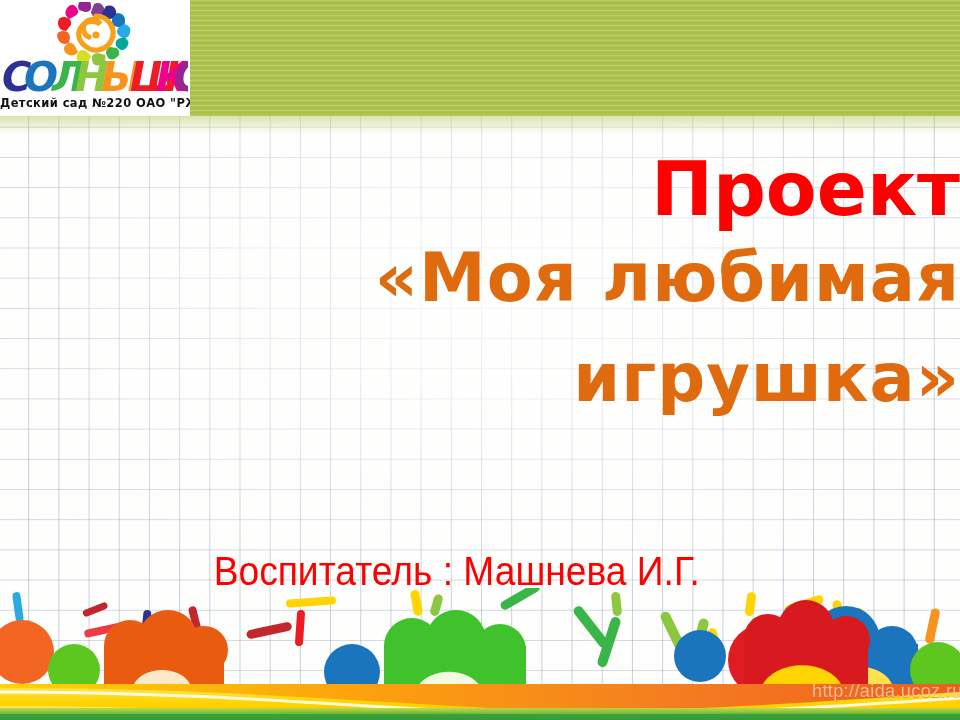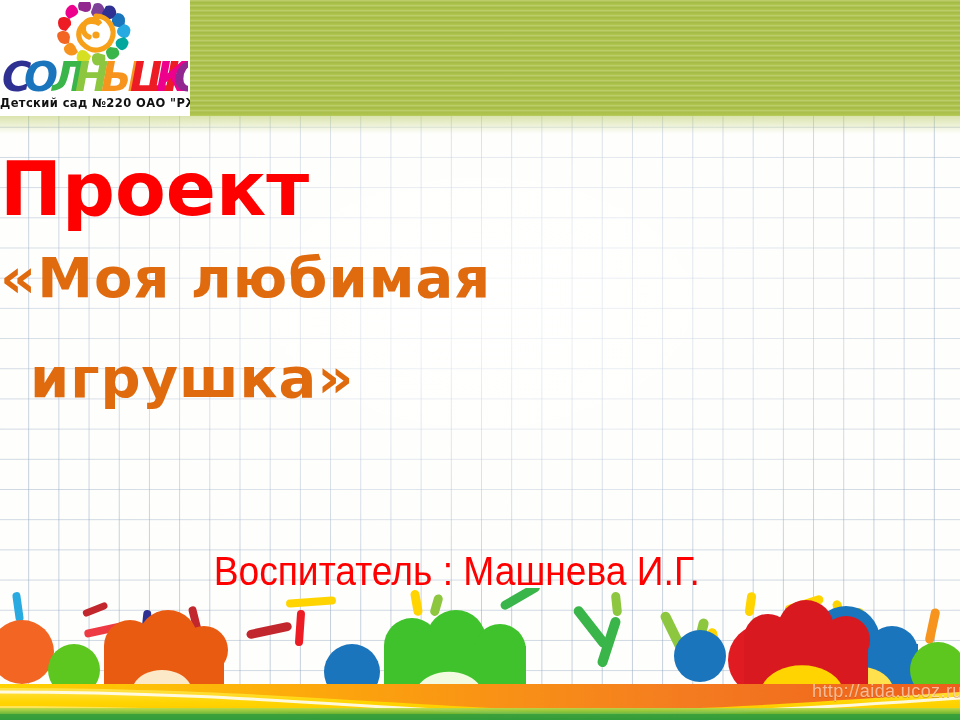--- a/index.html
+++ b/index.html
@@ -92,34 +92,34 @@
     letter-spacing: 0.4px;
     color: #111111;
     white-space: nowrap;
   }
 
   
   .headline {
     position: absolute;
     left: 0; top: 146px;
     width: 960px;
-    text-align: left;
+    text-align: right;
   }
   .line-project {
     font-family: "DejaVu Sans", sans-serif;
     font-weight: bold;
     font-size: 74px;
     line-height: 86px;
     color: #FF0000;
     letter-spacing: 0px;
   }
   .line-quote, .line-quote2 {
     font-family: "DejaVu Sans", sans-serif;
     font-weight: bold;
-    font-size: 56px;
+    font-size: 67px;
     line-height: 64px;
     color: #E06A0E;
     letter-spacing: 1px;
   }
   .line-quote { margin-top: 14px; }
   .line-quote2 { margin-top: 36px; margin-left: 30px; }
 
   .author {
     position: absolute;
     left: 0; top: 548px;

